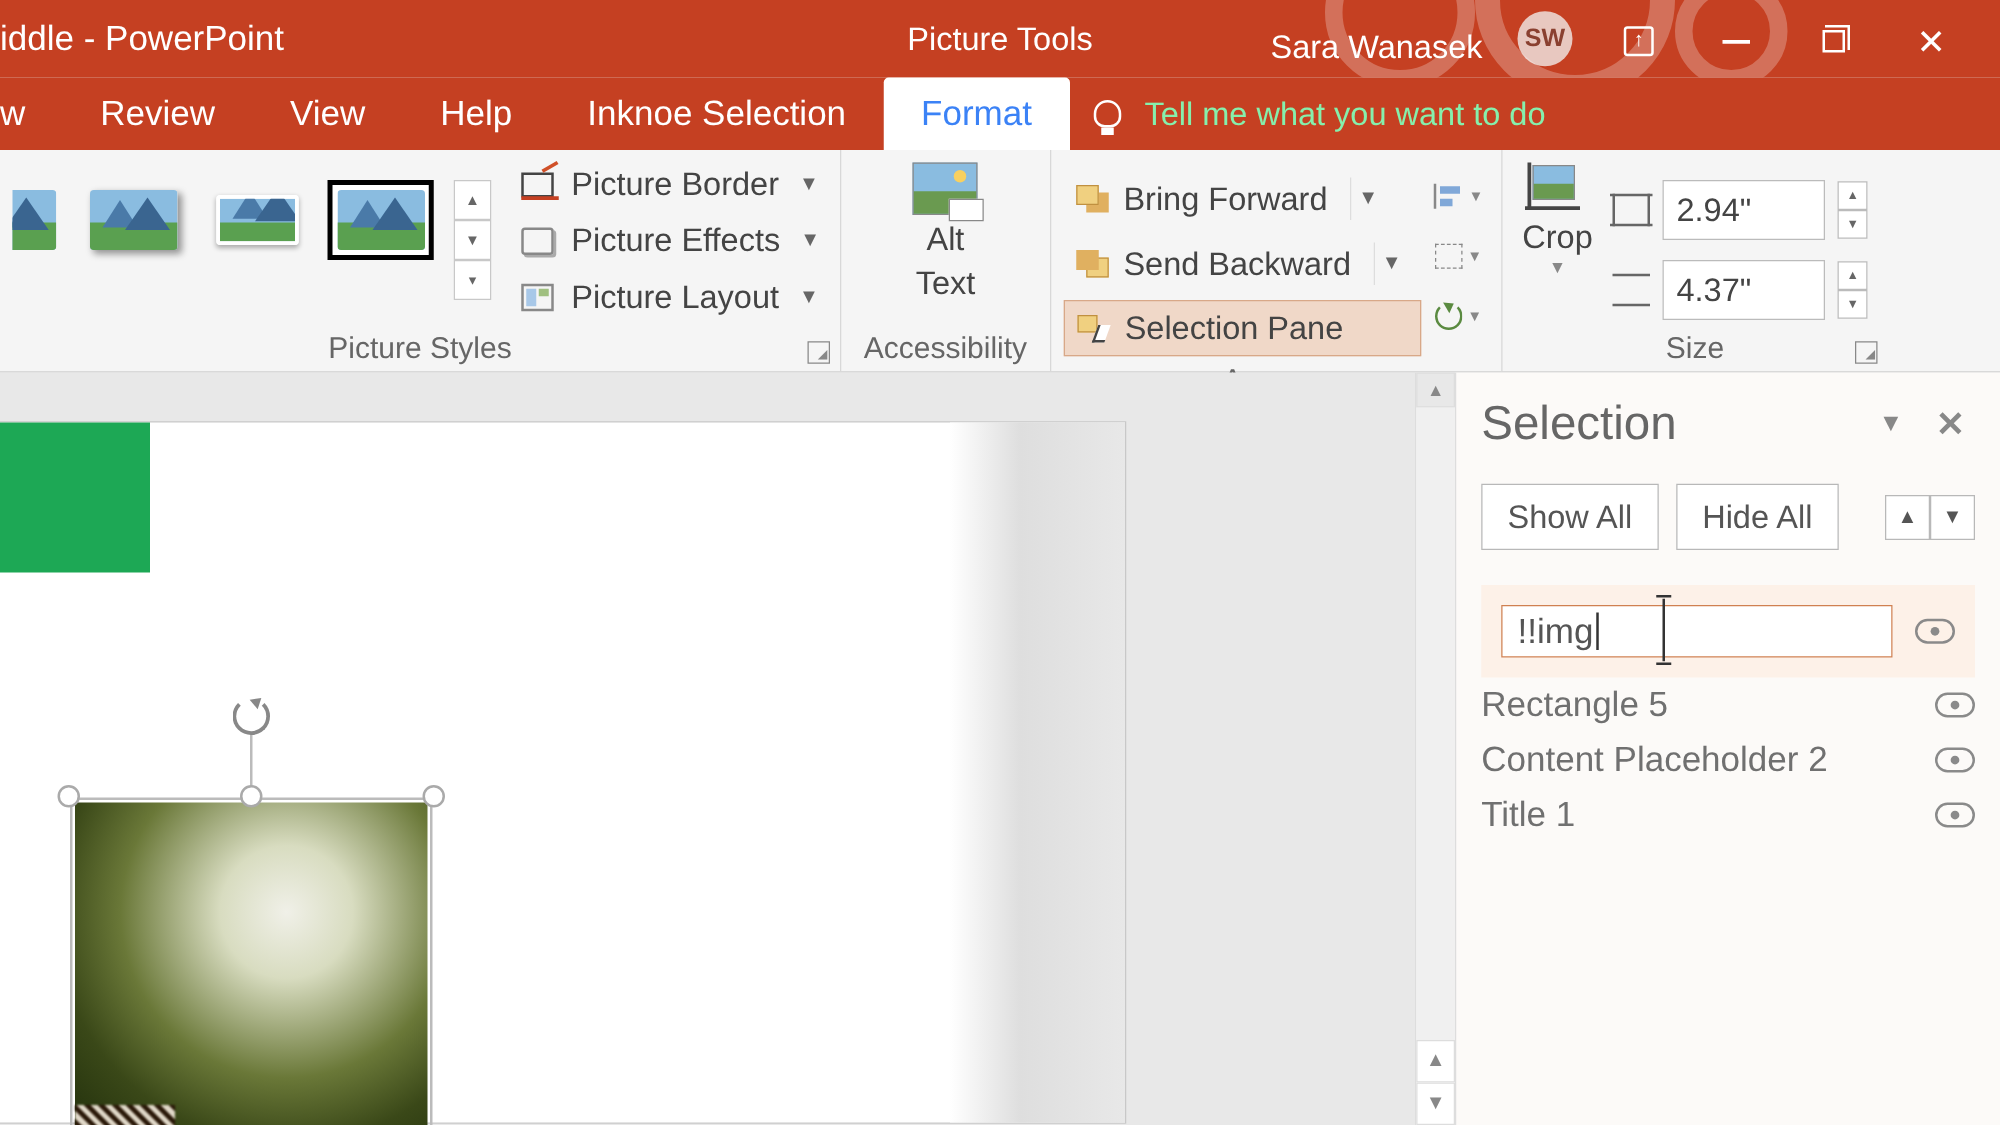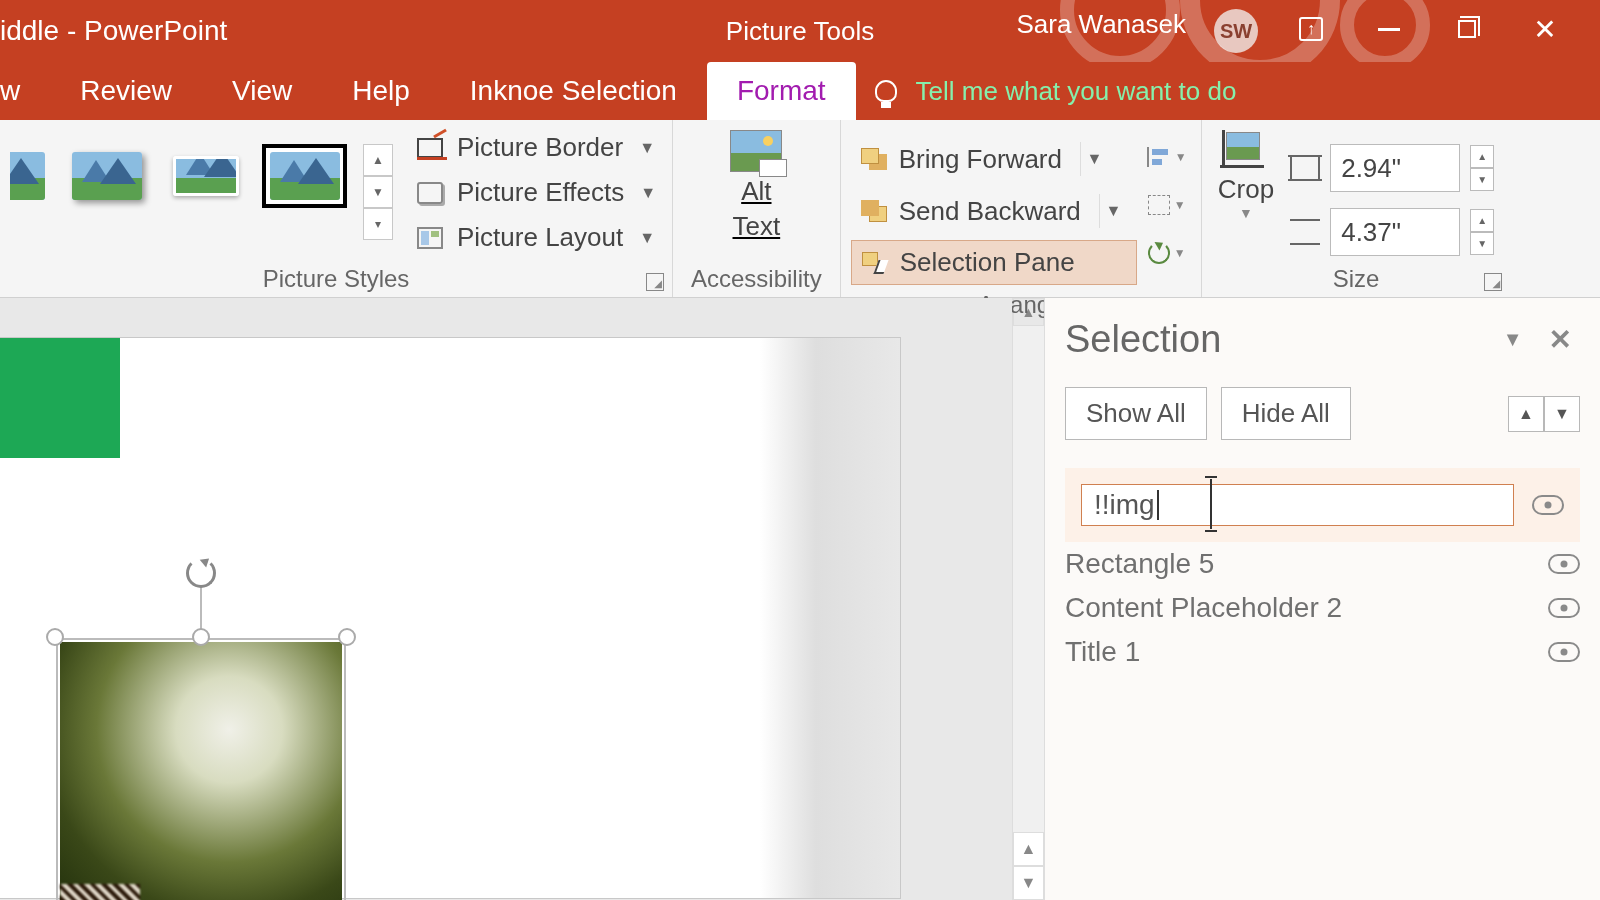--- a/index.html
+++ b/index.html
@@ -2,35 +2,35 @@
 <html><head>
 <meta charset="utf-8">
 <style>
 * { box-sizing: border-box; margin: 0; padding: 0; font-family: 'Segoe UI', Tahoma, sans-serif; }
 body { background: #e8e8e8; width: 1600px; height: 900px; overflow: hidden; position: relative; }
 
 
 .titlebar { height: 62px; background: #c54022; display: flex; align-items: center; color: #fff; position: relative; }
 .titlebar-left { padding-left: 0; font-size: 28px; font-weight: 300; }
 .titlebar-center { position: absolute; left: 50%; transform: translateX(-50%); font-size: 26px; font-weight: 300; }
-.titlebar-right { margin-left: auto; display: flex; align-items: flex-start; gap: 28px; padding-right: 30px; }
+.titlebar-right { margin-left: auto; display: flex; align-items: flex-end; gap: 28px; padding-right: 30px; }
 .user-name { font-size: 26px; font-weight: 300; }
 .user-avatar { width: 44px; height: 44px; border-radius: 50%; background: #e8c8c0; color: #8a4030; display: flex; align-items: center; justify-content: center; font-size: 20px; font-weight: 600; }
 .win-btn { width: 50px; height: 40px; display: flex; align-items: center; justify-content: center; color: #fff; }
 .ico-box { width: 24px; height: 24px; border: 2.5px solid #fff; border-radius: 3px; position: relative; display: flex; align-items: center; justify-content: center; }
 .ico-box .arrow { font-size: 16px; color: #fff; }
 .win-min { width: 22px; height: 3px; background: #fff; }
 .win-max { width: 18px; height: 18px; border: 2px solid #fff; position: relative; }
 .win-max::before { content:""; position:absolute; top:-6px; right:-6px; width:18px; height:18px; border:2px solid #fff; border-bottom:none; border-left:none; }
 .win-close { font-size: 28px; font-weight: 300; }
 
 
 .tabs { height: 58px; background: #c54022; display: flex; align-items: stretch; color: #fff; position: relative; }
 .tab { padding: 0 30px; display: flex; align-items: center; font-size: 28px; font-weight: 300; }
-.tab.active { background: #fff; color: #a21caf; border-top-left-radius: 4px; border-top-right-radius: 4px; }
+.tab.active { background: #fff; color: #3b82f6; border-top-left-radius: 4px; border-top-right-radius: 4px; }
 .bulb { width: 60px; display: flex; align-items: center; justify-content: center; }
 .tellme { flex: 1; display: flex; align-items: center; font-size: 26px; font-weight: 300; color: #86efac; }
 .share { display: flex; align-items: center; gap: 14px; padding: 0 30px; font-size: 28px; font-weight: 300; }
 
 
 .ribbon { height: 178px; background: #f5f5f5; border-bottom: 1px solid #d0d0d0; display: flex; }
 .group { border-right: 1px solid #d8d8d8; padding: 6px 10px 0 10px; display: flex; flex-direction: column; position: relative; }
 .group-body { display: flex; flex: 1; }
 .group-label { text-align: center; font-size: 24px; color: #666; padding: 6px 0 4px 0; position: relative; }
 .group-launcher { position: absolute; right: 8px; bottom: 6px; width: 18px; height: 18px; border: 1px solid #888; color: #888; font-size: 10px; display: flex; align-items: flex-end; justify-content: flex-end; padding: 1px; }
@@ -130,21 +130,21 @@
 .rot-line { position:absolute; left:50%; top:-52px; width:2px; height:44px; background:#bbb; transform:translateX(-50%); }
 .photo { position:absolute; inset:4px; background: radial-gradient(circle at 60% 30%, #f0f0e8 0%, #d8dcc0 20%, #6a7838 50%, #3a4818 70%, #1a2808 100%); }
 .photo::after { content:""; position:absolute; left:0; bottom:0; width:80px; height:50px; background: repeating-linear-gradient(45deg, #2a1808 0 4px, #e0d8c8 4px 8px); filter:blur(1px); }
 
 .vscroll { width:32px; background:#f0f0f0; border-left:1px solid #ddd; display:flex; flex-direction:column; }
 .vscroll .arr { height:28px; display:flex; align-items:center; justify-content:center; color:#888; font-size:14px; background:#e8e8e8; border:1px solid #ddd; }
 .vscroll .track { flex:1; background:#f0f0f0; }
 .vscroll .nav { height:34px; background:#fff; border:1px solid #ddd; display:flex; align-items:center; justify-content:center; color:#888; font-size:16px; }
 
 
-.selpane { width:556px; background:#fcfaf8; border-left:1px solid #ddd; padding: 20px 20px; position:relative; }
+.selpane { width:436px; background:#fcfaf8; border-left:1px solid #ddd; padding: 20px 20px; position:relative; }
 .selpane-head { display:flex; align-items:center; color:#555; }
 .selpane-title { font-size:38px; color:#666; }
 .selpane-drop { margin-left:auto; color:#888; font-size:20px; padding:0 18px; }
 .selpane-close { color:#888; font-size:28px; font-weight:bold; padding:0 8px; }
 .selpane-btns { display:flex; gap:14px; margin-top:26px; align-items:center;justify-content:flex-end; }
 .pbtn { border:1.5px solid #b8b8b8; background:#fff; padding:10px 20px; font-size:26px; color:#555; }
 .order-arrows { margin-left:auto; display:flex; }
 .order-arrows div { width:36px; height:36px; border:1.5px solid #b8b8b8; background:#fff; display:flex; align-items:center; justify-content:center; font-size:16px; color:#555; }
 .item-list { margin-top:28px; }
 .sel-item { display:flex; align-items:center; padding:6px 0; }
@@ -278,21 +278,21 @@
           <span>Picture Layout</span>
             <span class="drop">▼</span>
         </div>
       </div>
     </div>
     <div class="group-label">Picture Styles</div>
     <div class="group-launcher">◢</div>
   </div>
 
   <div class="group altgrp">
-    <div class="group-body" style="text-decoration:underline;">
+    <div class="group-body" style="">
       <div class="altbtn">
         <div class="altimg">
             <div class="sun"></div>
             <div class="hill"></div>
           </div>
         <span>Alt</span>
         <span>Text</span>
       </div>
     </div>
     <div class="group-label">Accessibility</div>

